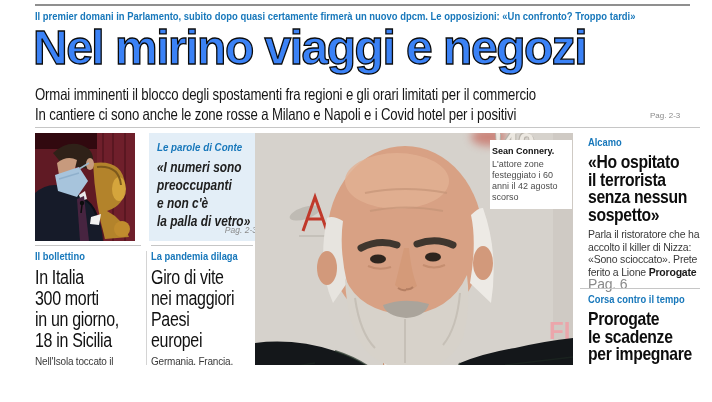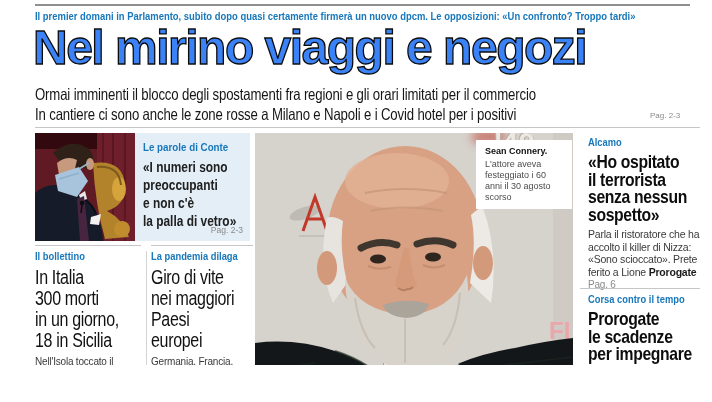--- a/index.html
+++ b/index.html
@@ -16,21 +16,21 @@
                transform:scaleX(.82);white-space:nowrap;}
   .headline{left:33px;top:22px;margin:0;font-size:48px;line-height:52px;font-weight:bold;
             letter-spacing:-1.5px;color:#3b82f6;-webkit-text-stroke:1.3px #0b0b0b;white-space:nowrap;}
   .deck{left:35px;top:84px;font-size:16.5px;line-height:20px;color:#161616;
         transform:scaleX(.8);letter-spacing:-.2px;}
   .deck-pag{left:650px;top:111px;font-size:8px;color:#8a8a8a;}
   .mid-rule{left:35px;top:127px;width:665px;height:1px;}
 
   
   .conte-photo{left:35px;top:133px;width:100px;height:108px;}
-  .conte-box{left:135px;top:133px;width:115px;height:108px;background:#e3eef7;}
+  .conte-box{left:149px;top:133px;width:115px;height:108px;background:#e3eef7;font-style:italic;}
   .box-kicker{margin:8px 0 0 8px;font-size:11.5px;font-weight:bold;color:#1878bb;
               transform:scaleX(.85);white-space:nowrap;}
   .quote{margin:5px 0 0 8px;font-size:14px;line-height:18px;font-weight:600;color:#202020;
          transform:scaleX(.85);white-space:nowrap;}
   .box-pag{position:absolute;right:7px;bottom:6px;font-size:8.5px;color:#8a8a8a;}
 
   
   .rule-left-a{left:35px;top:245px;width:106px;height:1px;}
   .rule-left-b{left:151px;top:245px;width:102px;height:1px;}
   .v-rule{left:146px;top:251px;width:1px;height:151px;background:#d4d4d4;}
@@ -43,32 +43,32 @@
   .sec-body{margin-top:5px;font-size:10px;line-height:12.5px;letter-spacing:-.2px;color:#3a3a3a;}
   .byline-name{font-weight:bold;color:#1a1a1a;}
 
   
   .photo{left:255px;top:133px;width:318px;height:269px;background:#d6d2cc;overflow:hidden;}
   .photo svg{position:absolute;left:0;top:0;}
   .smudge{position:absolute;top:-5px;right:66px;width:36px;height:18px;background:#c0392b;
           opacity:.5;filter:blur(4px);border-radius:50%;z-index:1;}
   .forty{position:absolute;top:-7px;right:38px;font-size:30px;font-weight:bold;color:#ece8e1;
          text-shadow:1px 1px 0 #b8b3ab,-1px -1px 0 #b8b3ab;z-index:2;}
-  .caption{position:absolute;top:7px;right:1px;width:78px;background:#ffffff;padding:6px 9px;
+  .caption{position:absolute;top:7px;right:1px;width:78px;background:#ffffff;padding:6px 2px;
            z-index:3;font-size:9px;line-height:11px;color:#4c4c4c;}
   .cap-name{font-weight:bold;color:#111;display:block;margin-bottom:2px;}
 
   
   .rcol{position:absolute;left:588px;width:122px;}
   .rcol1{top:136px;}
   .rcol2{top:293px;}
   .r-head{margin-top:5px;font-size:18.5px;line-height:17.5px;font-weight:bold;letter-spacing:-.4px;
           color:#0d0d0d;transform:scaleX(.85);white-space:nowrap;}
   .r-body{margin-top:5px;font-size:10.5px;line-height:12.5px;letter-spacing:-.2px;color:#3a3a3a;}
-  .pag-inline{color:#8a8a8a;font-size:10px;}
+  .pag-inline{color:#8a8a8a;font-size:14px;}
   .rule-right{left:580px;top:288px;width:120px;height:1px;}
 </style>
 </head>
 <body>
 
 <div class="page">
 
   <div class="rule top-rule"></div>
 
   <div class="abs main-kicker scx">Il premier domani in Parlamento, subito dopo quasi certamente firmerà un nuovo dpcm. Le opposizioni: «Un confronto? Troppo tardi»</div>
@@ -194,23 +194,23 @@
       <path d="M143,155 q4,3 8,2 M158,154 q-3,3 -7,2" stroke="#b57f63" stroke-width="2" fill="none"></path>
 
       <path d="M90,145 Q92,200 115,222 Q140,240 165,238 Q195,232 208,205 Q216,175 212,142 Q195,180 150,182 Q104,178 90,145 Z" fill="#d7d2ca"></path>
       <path d="M100,165 Q105,200 120,215 M205,160 Q202,195 188,212 M150,186 L150,230" stroke="#c2bbb2" stroke-width="2" fill="none" opacity=".8"></path>
       <path d="M128,172 Q150,164 174,171 Q170,184 151,185 Q131,183 128,172 Z" fill="#aaa49b"></path>
     </svg>
     <div class="smudge"></div>
     <div class="forty">'40</div>
     <div class="caption">
       <span class="cap-name">Sean Connery.</span>
-      <div>L'attore aveva</div>
+      <div>L'attore zone</div>
       <div>festeggiato i 60</div>
-      <div>anni il 30 agosto</div>
+      <div>anni il 42 agosto</div>
       <div>scorso</div>
     </div>
   </div>
 
   <div class="rcol rcol1">
     <div class="sec-kicker scx">Alcamo</div>
     <div class="r-head scx">
       <div>«Ho ospitato</div>
       <div>il terrorista</div>
       <div>senza nessun</div>

